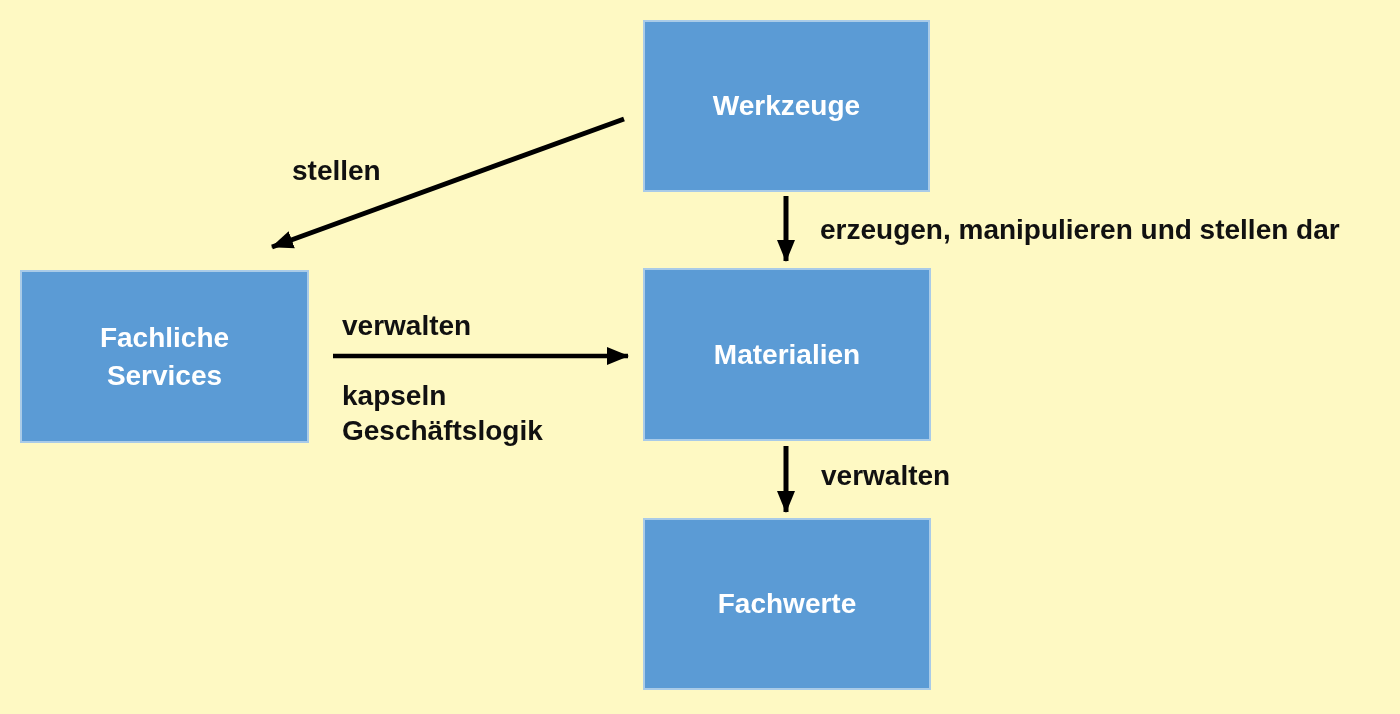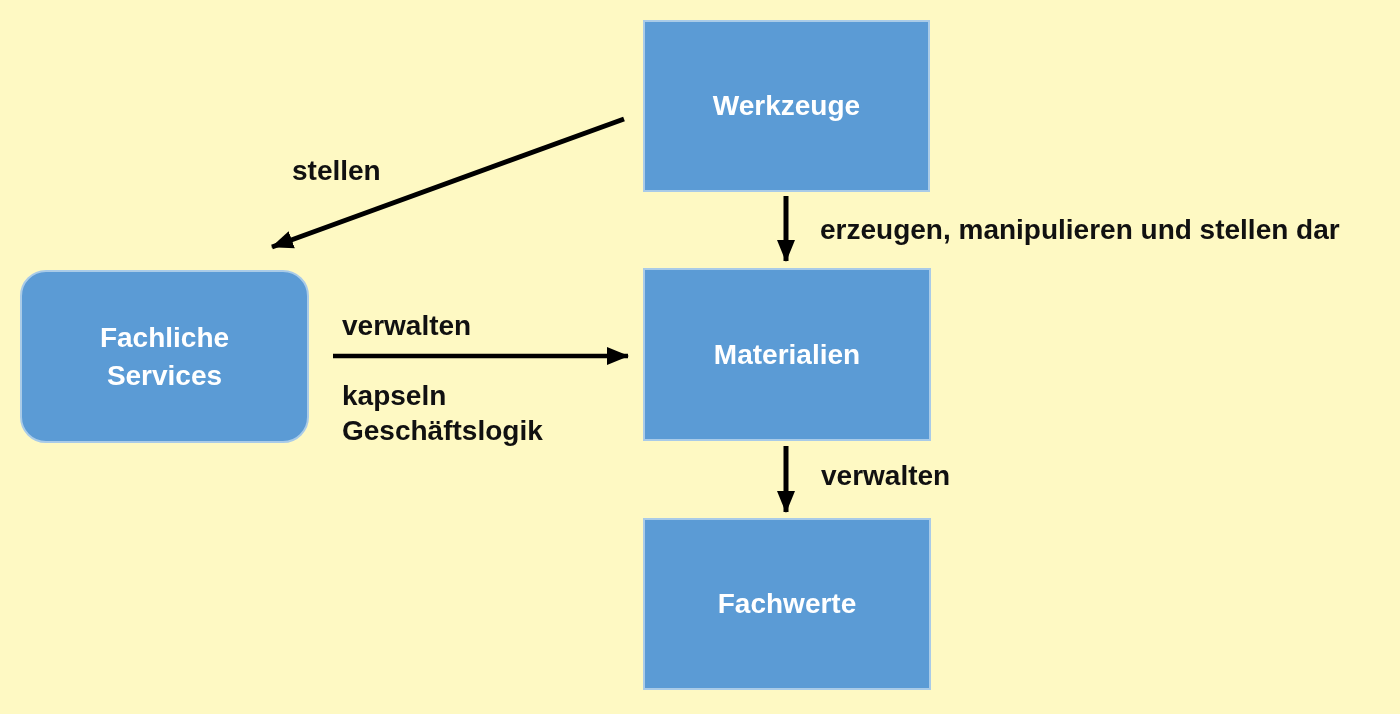--- a/index.html
+++ b/index.html
@@ -33,21 +33,21 @@
     text-align: center;
   }
   .box-label {
     color: #ffffff;
     font-size: 28px;
     font-weight: bold;
     line-height: 1.35;
     white-space: pre-line;
   }
   .box-werkzeuge          { left: 643px; top: 20px;  width: 287px; height: 172px; }
-  .box-fachliche-services { left: 20px;  top: 270px; width: 289px; height: 173px; border-radius: 26px; }
+  .box-fachliche-services { left: 20px;  top: 270px; width: 289px; height: 173px; }
   .box-materialien        { left: 643px; top: 268px; width: 288px; height: 173px; }
   .box-fachwerte          { left: 643px; top: 518px; width: 288px; height: 172px; }
 
   .edge-label {
     position: absolute;
     color: #111111;
     font-size: 28px;
     font-weight: bold;
     line-height: 1.25;
     white-space: pre-line;

